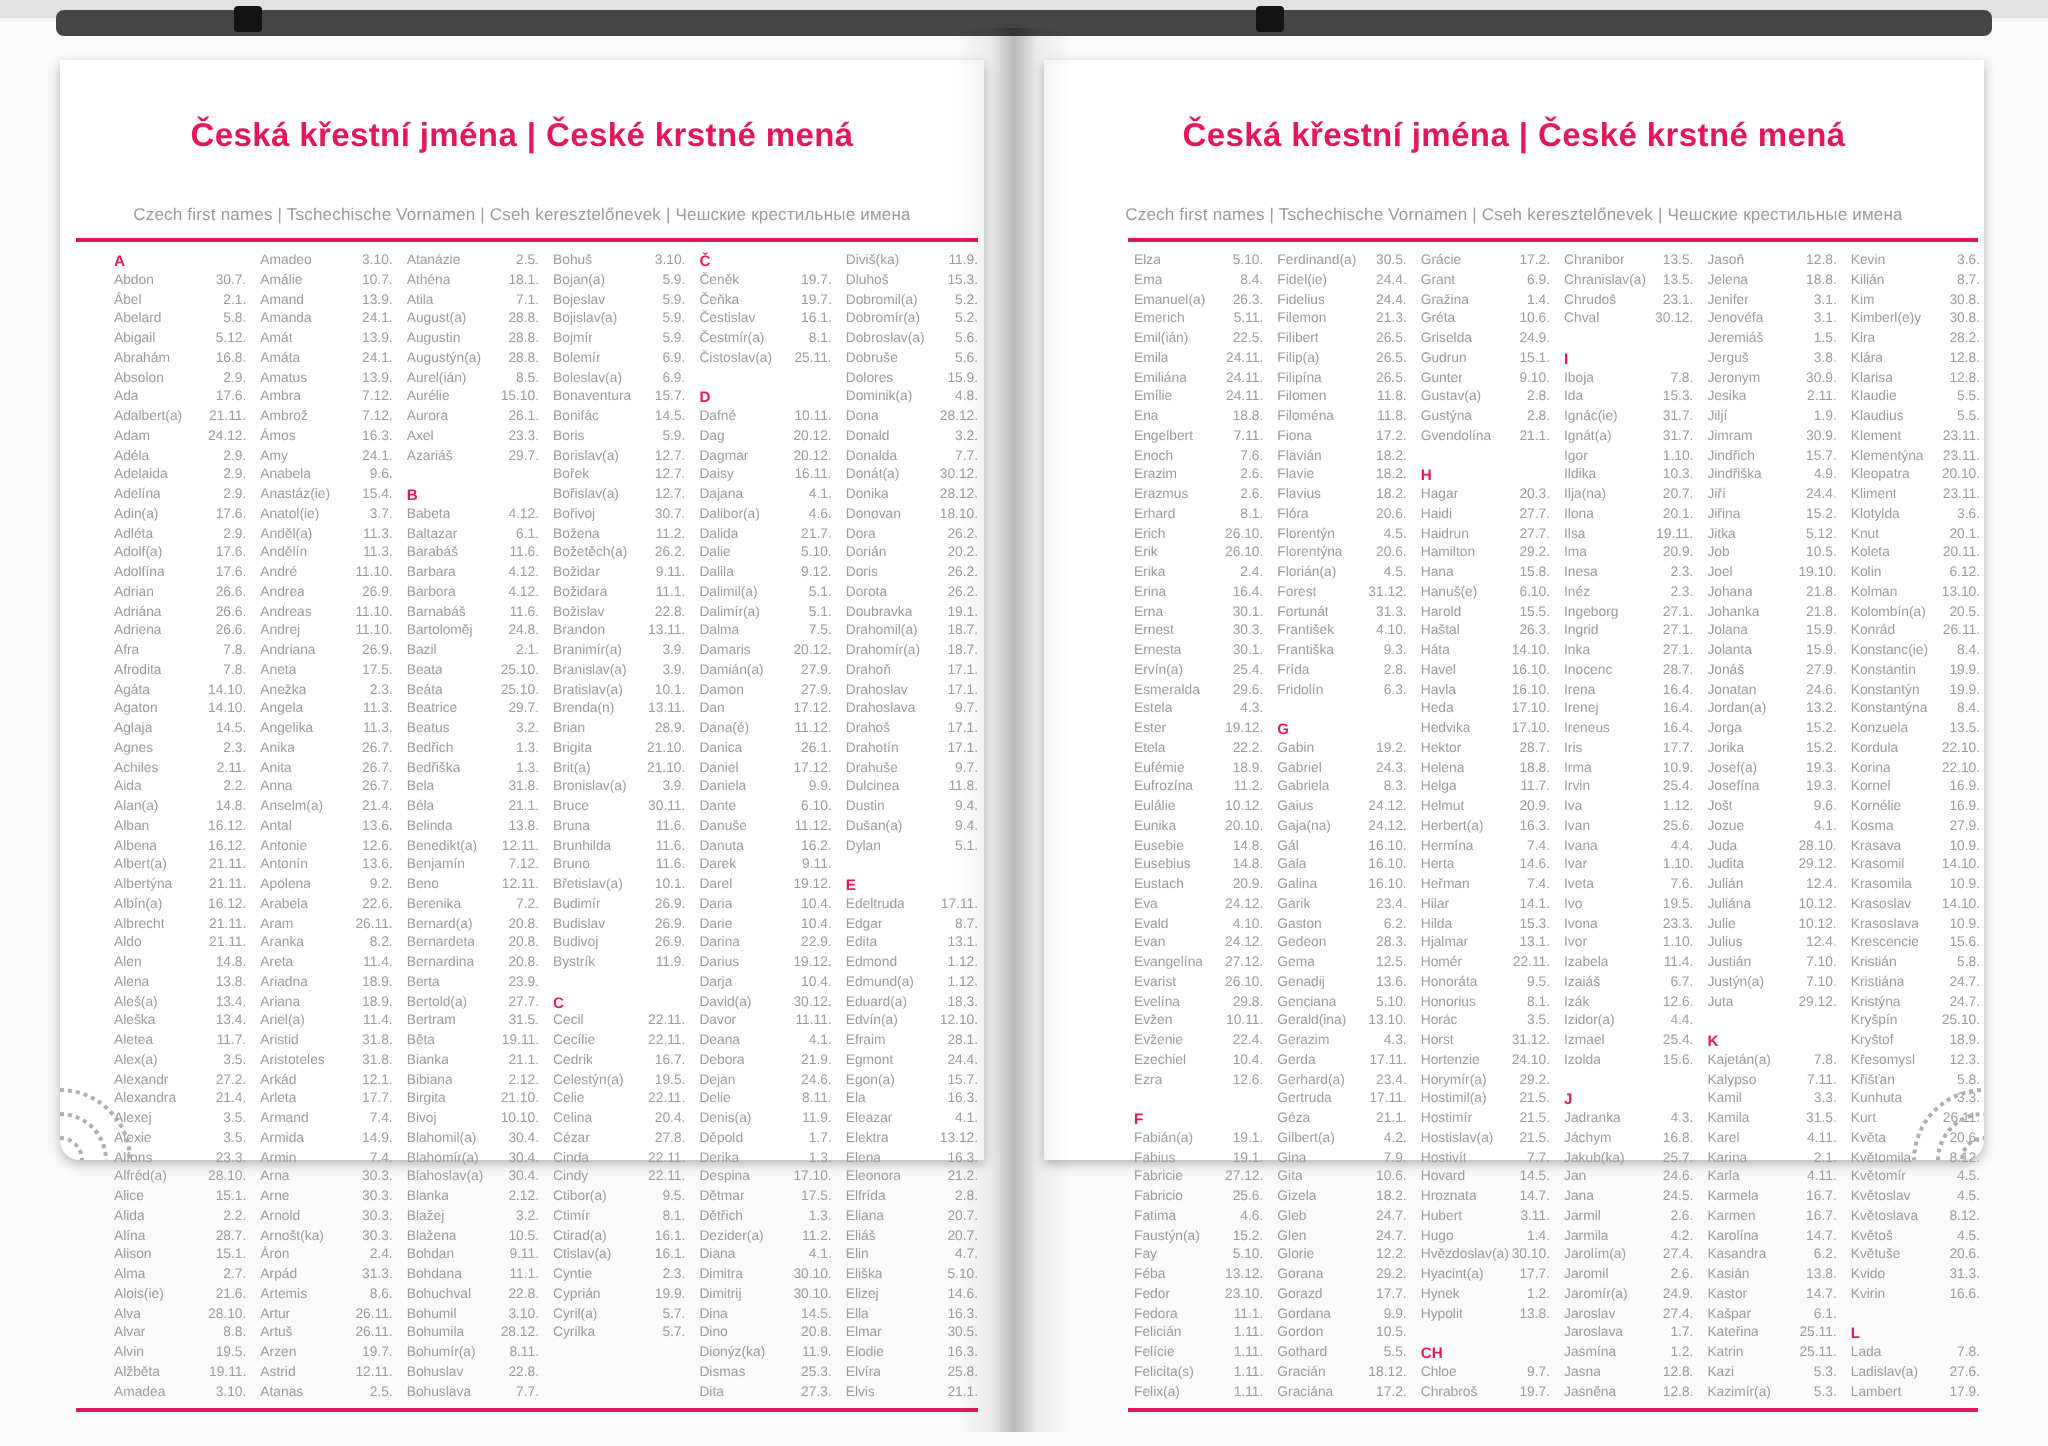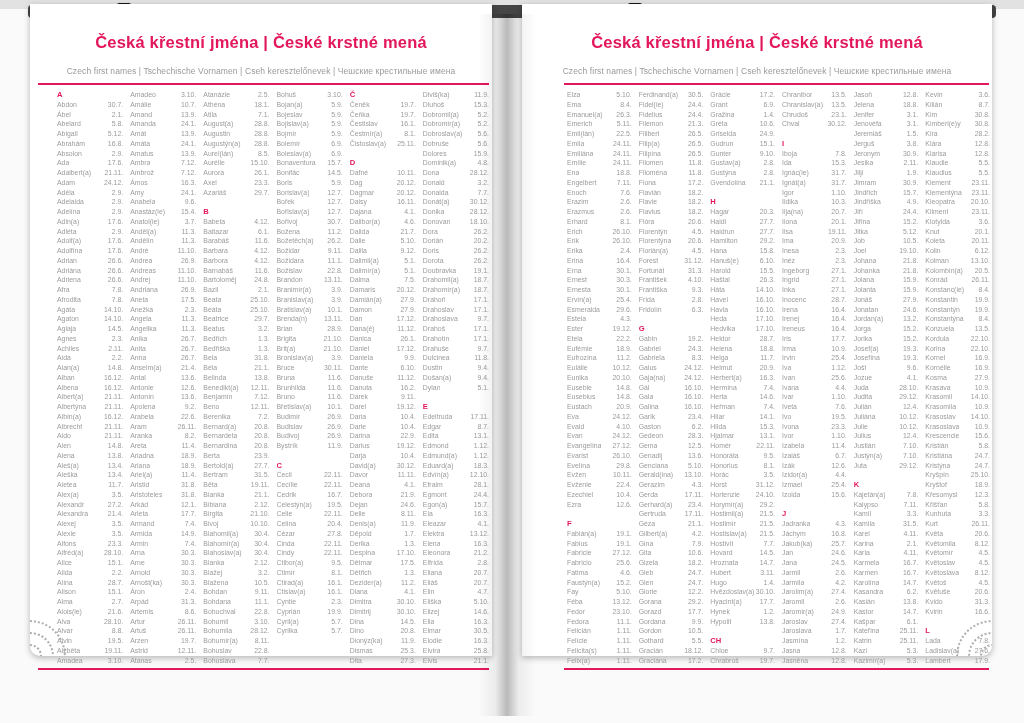--- a/index.html
+++ b/index.html
@@ -6,27 +6,27 @@
   body{
     width:1024px;height:723px;overflow:hidden;position:relative;
     background:#fafafa;font-family:"Liberation Sans",sans-serif;
     --accent:#e2175c;
   }
   .top-strip{position:absolute;top:0;left:0;width:1024px;height:9px;background:#e2e2e2}
   .cover{position:absolute;top:5px;left:28px;width:968px;height:13px;background:#454545;border-radius:4px}
   .tab{position:absolute;top:3px;width:14px;height:13px;background:#141414;border-radius:2px}
   .tab.t-left{left:117px}
   .tab.t-right{left:628px}
-  .page{position:absolute;top:4px;height:652px;background:#fff;box-shadow:0 2px 6px rgba(0,0,0,.28)}
+  .page{position:absolute;top:30px;height:550px;background:#fff;box-shadow:0 2px 6px rgba(0,0,0,.28)}
   .page-left{left:30px;width:462px;border-radius:0 0 0 10px}
   .page-right{left:522px;width:470px;border-radius:0 0 10px 0}
   .gutter{position:absolute;top:14px;left:478px;width:58px;height:702px;pointer-events:none;
     background:linear-gradient(to right,rgba(0,0,0,0) 0%,rgba(0,0,0,.06) 30%,rgba(0,0,0,.26) 50%,rgba(0,0,0,.06) 70%,rgba(0,0,0,0) 100%)}
   .page-title{margin-top:29px;text-align:center;color:var(--accent);font-size:16.5px;font-weight:bold;letter-spacing:.2px}
-  .page-subtitle{margin-top:14px;text-align:center;color:#9a9a9a;font-size:8.5px;letter-spacing:.1px}
+  .page-subtitle{margin-top:24px;text-align:center;color:#9a9a9a;font-size:8.5px;letter-spacing:.1px}
   .rule{height:2px;background:var(--accent);margin-top:7px}
   .page-left .rule{margin-left:8px;margin-right:3px}
   .page-right .rule{margin-left:42px;margin-right:3px}
   .rule.rule-bottom{margin-top:2px}
   .cols{display:flex;gap:7px;margin-top:5px;height:576px;overflow:hidden}
   .page-left .cols{margin-left:27px;margin-right:3px}
   .page-right .cols{margin-left:45px;margin-right:2px}
   .col{flex:1;min-width:0}
   .row{height:9.75px;display:flex;justify-content:space-between;align-items:center;
     font-size:6.9px;line-height:9.75px;color:#9b9b9b;white-space:nowrap;overflow:hidden}

